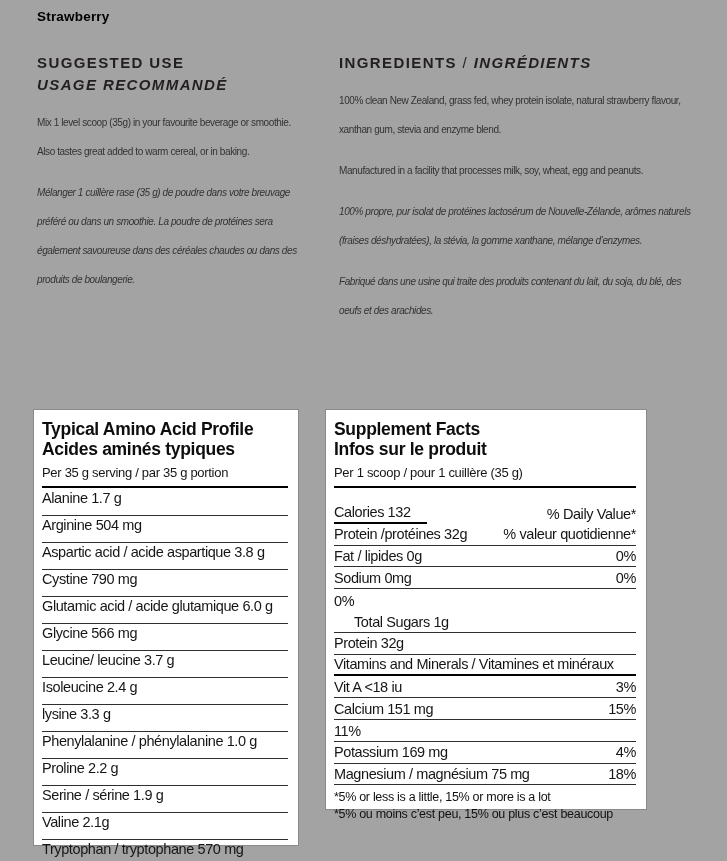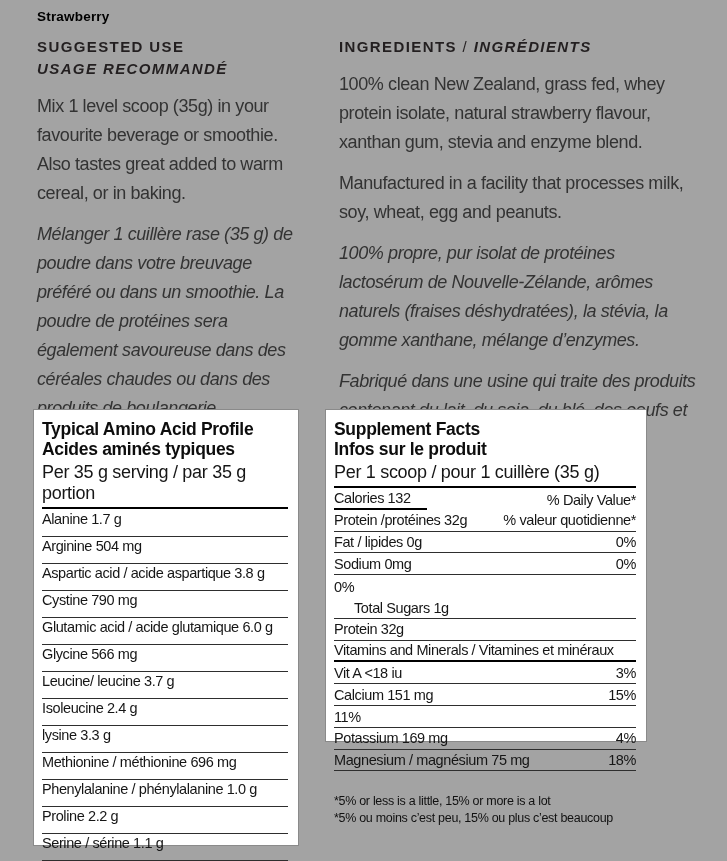--- a/index.html
+++ b/index.html
@@ -10,68 +10,68 @@
     background:#a3a3a3;
     font-family:"Liberation Sans", sans-serif;
     color:#2a2a2a;
     overflow:hidden;
   }
   .product-title {
     position:absolute; left:37px; top:9px;
     font-size:13.5px; font-weight:bold; color:#000;
     letter-spacing:0.2px;
   }
-  .columns { position:absolute; left:37px; top:36px; display:flex; }
+  .columns { position:absolute; left:37px; top:52px; display:flex; }
   .col-left  { width:272px; }
   .col-right { width:360px; margin-left:30px; }
   .section-heading { font-size:15px; font-weight:bold; color:#231f20;
     letter-spacing:1.4px; line-height:22px; }
   .section-heading .fr { font-style:italic; }
   .section-heading .sep { font-weight:normal; }
   .body-para {
-    font-size:18px; line-height:29px; letter-spacing:-0.4px;
+    font-size:10px; line-height:29px; letter-spacing:-0.4px;
     color:#333; margin-top:12px; font-weight:normal;
   }
   .body-para.italic { font-style:italic; }
 
   
   .tables { position:absolute; left:33px; top:409px; display:flex; gap:26px; }
   .box { border:1px solid #8a8a8a; background:#fff; color:#161616; }
   .box.amino { width:266px; height:437px; padding:9px 10px 0 8px; }
-  .box.supp  { width:322px; height:333px; padding:9px 10px 16px 8px; }
+  .box.supp  { width:322px; height:401px; padding:9px 10px 16px 8px; }
   .box-title { font-size:17.5px; font-weight:bold; line-height:20px;
     letter-spacing:-0.3px; color:#0d0d0d; }
-  .box-serving { font-size:18px; line-height:21px; margin-top:3px;
+  .box-serving { font-size:13px; line-height:21px; margin-top:3px;
     letter-spacing:-0.3px; }
   .thick-line { border-top:2px solid #000; margin-top:3px; }
 
   .amino-rows { margin-top:1px; }
   .amino-row {
     font-size:14.5px; line-height:19.1px; height:27px;
     letter-spacing:-0.4px;
     border-bottom:1.5px solid #2e2e2e;
     white-space:nowrap; overflow:hidden;
   }
   .amino-row:last-child { border-bottom:none; }
 
-  .supp-rows { margin-top:0; }
+  .supp-rows { margin-top:14px; }
   .supp-row {
     display:flex; justify-content:space-between; align-items:flex-end;
     font-size:14.5px; line-height:20.2px; height:21.8px;
     letter-spacing:-0.4px;
     border-bottom:1.5px solid #2e2e2e;
     white-space:nowrap;
   }
   .supp-row.no-line { border-bottom:none; }
   .supp-row.section { border-bottom:2.5px solid #000; }
   .supp-row .label { text-align:center; }
   .supp-row .value { text-align:center; }
   .supp-row.indent .label { padding-left:20px; }
   .cal-label { border-bottom:2px solid #000; padding-right:16px; }
-  .footnotes { margin-top:22px; font-size:12.5px; line-height:16.5px;
+  .footnotes { margin-top:4px; font-size:12.5px; line-height:16.5px;
     letter-spacing:-0.3px; color:#111; }
 </style>
 </head>
 <body>
 
 <div class="page">
 
   <div class="product-title">Strawberry</div>
 
   <div class="columns">
@@ -109,24 +109,23 @@
       <div class="amino-rows">
         <div class="amino-row">Alanine 1.7 g</div>
         <div class="amino-row">Arginine  504 mg</div>
         <div class="amino-row">Aspartic acid / acide aspartique 3.8 g</div>
         <div class="amino-row">Cystine 790 mg</div>
         <div class="amino-row">Glutamic acid / acide glutamique 6.0 g</div>
         <div class="amino-row">Glycine 566 mg</div>
         <div class="amino-row">Leucine/ leucine 3.7 g</div>
         <div class="amino-row">Isoleucine 2.4 g</div>
         <div class="amino-row">lysine 3.3 g</div>
-        <div class="amino-row">Methionine / méthionine 696 mg</div>
         <div class="amino-row">Phenylalanine / phénylalanine 1.0 g</div>
         <div class="amino-row">Proline 2.2 g</div>
-        <div class="amino-row">Serine / sérine 1.1 g</div>
+        <div class="amino-row">Serine / sérine 1.9 g</div>
         <div class="amino-row">Valine  2.1g</div>
         <div class="amino-row">Tryptophan / tryptophane 570 mg</div>
         <div class="amino-row">Tyrosine 975 mg</div>
       </div>
     </div>
 
     <div class="box supp">
       <div class="box-title">
         <div>Supplement Facts</div>
         <div>Infos sur le produit</div>

